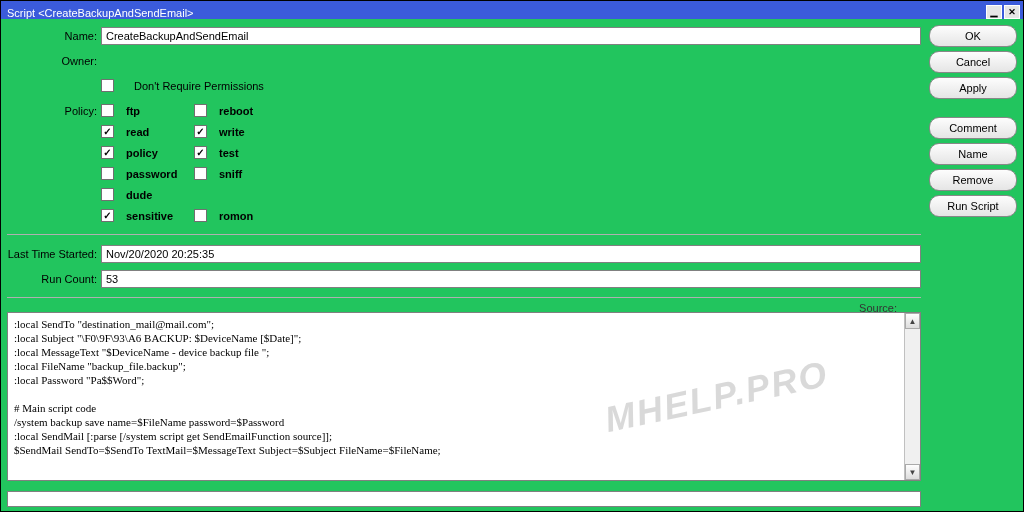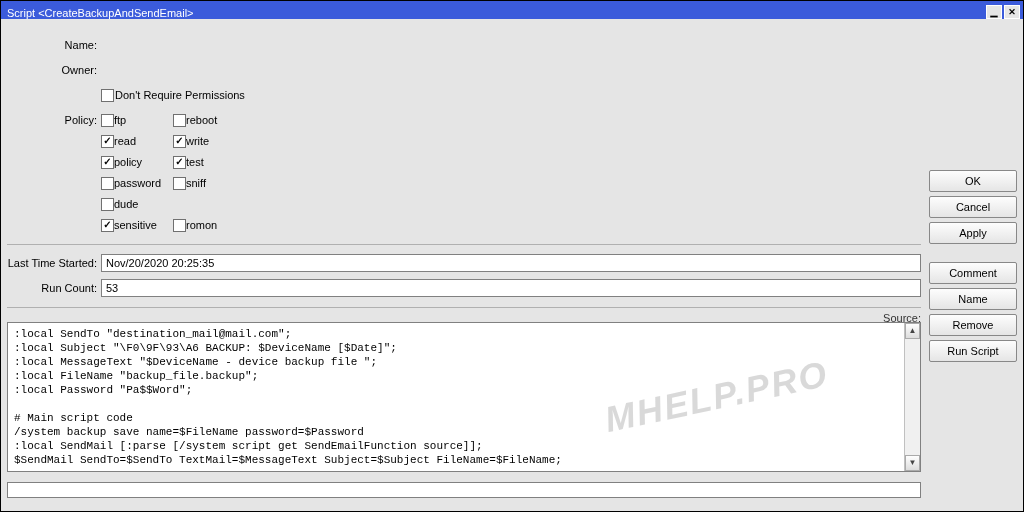--- a/index.html
+++ b/index.html
@@ -28,43 +28,42 @@
     border: 1px solid #fff;
     margin-left: 2px;
     display: flex; align-items: center; justify-content: center;
     color: #000;
     font-size: 9px; font-weight: bold;
     cursor: pointer;
   }
   .content {
     display: flex;
     padding: 6px 6px 4px 6px;
-    background: #e5e5e5;
+    background: #22c55e;
     height: calc(100% - 18px);
-    align-items: center;
   }
   .main {
     flex: 1;
     display: flex;
     flex-direction: column;
     gap: 4px;
     min-width: 0;
   }
   .btncol {
     width: 88px;
     display: flex;
     flex-direction: column;
     gap: 4px;
     margin-left: 8px;
   }
   .dlg-btn {
     height: 22px;
     background: linear-gradient(#fdfdfd, #e5e5e5);
     border: 1px solid #888;
-    border-radius: 2px;
+    border-radius: 10px;
     font-size: 11px;
     cursor: pointer;
   }
   .btn-gap { height: 10px; }
   .form-row {
     display: flex;
     align-items: center;
     height: 21px;
   }
   .label {
@@ -96,23 +95,24 @@
   }
   .cb-row {
     display: flex;
     align-items: center;
     height: 21px;
   }
   .cb-row .label-offset { width: 94px; flex: 0 0 94px; }
   .cb {
     display: inline-flex;
     align-items: center;
-    gap: 0;
-    font-size: 11px;
-    width: 72px;
+    gap: 12px;
+    font-size: 11px;
+    width: 93px;
+    font-weight: bold;
   }
   .checkbox {
     width: 13px; height: 13px;
     border: 1px solid #707070;
     background: #fff;
     display: inline-flex;
     align-items: center; justify-content: center;
     font-size: 10px; line-height: 10px;
     color: #000;
     cursor: pointer;
@@ -125,35 +125,35 @@
   }
   .source-wrap {
     position: relative;
     flex: 1;
     display: flex;
     flex-direction: column;
     min-height: 0;
   }
   .source-label {
     position: absolute;
-    right: 0; top: -4px;
+    right: 24px; top: -4px;
     font-size: 11px;
     color: #333;
   }
   .source-box {
     flex: 1;
     border: 1px solid #808080;
     background: #fff;
     display: flex;
     margin-top: 6px;
     position: relative;
   }
   .source-text {
     flex: 1;
-    font-family: Liberation Mono, monospace;
+    font-family: Liberation Serif, serif;
     font-size: 11px;
     padding: 4px 6px;
     white-space: pre;
     overflow: hidden;
     line-height: 14px;
   }
   .vscroll {
     width: 16px;
     background: #f0f0f0;
     border-left: 1px solid #c0c0c0;
@@ -196,30 +196,31 @@
   <span class="spacer"></span>
   <span class="win-btn">▁</span>
   <span class="win-btn">✕</span>
 </div>
 
 <div class="content">
   <div class="main">
 
     <div class="form-row">
       <div class="label">Name:</div>
+      <input class="text-input" value="CreateBackupAndSendEmail" style="">
     </div>
 
     <div class="form-row">
       <div class="label">Owner:</div>
     </div>
 
     <div class="cb-row">
       <div class="label-offset"></div>
       <span id="dont-req-cb" class="checkbox"></span>
-      <span style="margin-left:1px">Don't Require Permissions</span>
+      <span style="margin-left:20px">Don't Require Permissions</span>
     </div>
 
     <div id="policy-grid">
         <div class="cb-row">
           <div class="label">Policy:</div>
           <label class="cb">
             <span class="checkbox"></span>
             <span>ftp</span>
           </label>
           <label class="cb">

